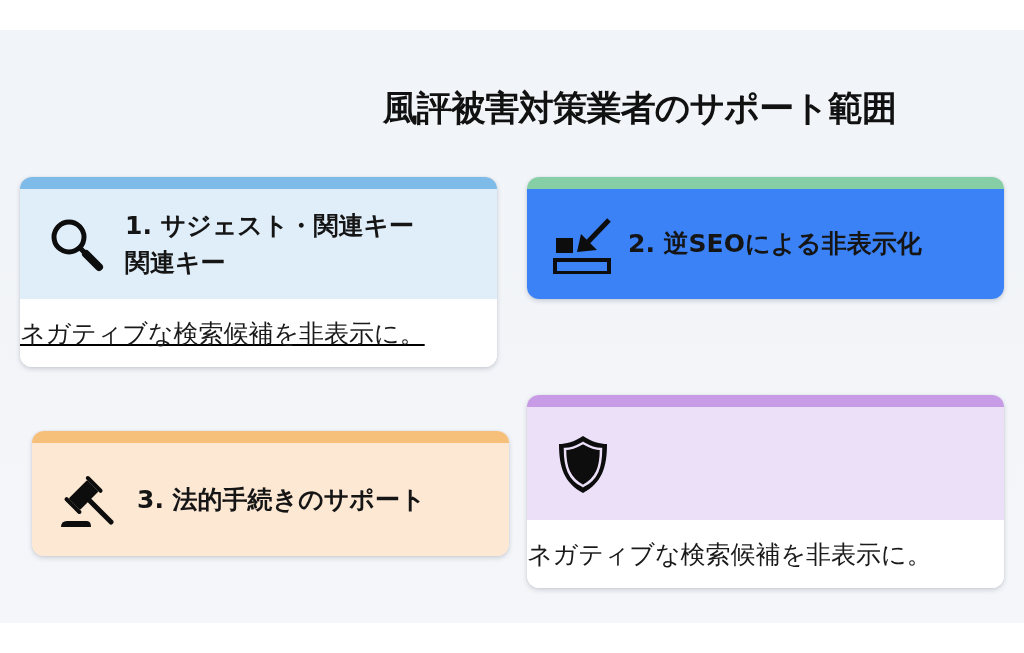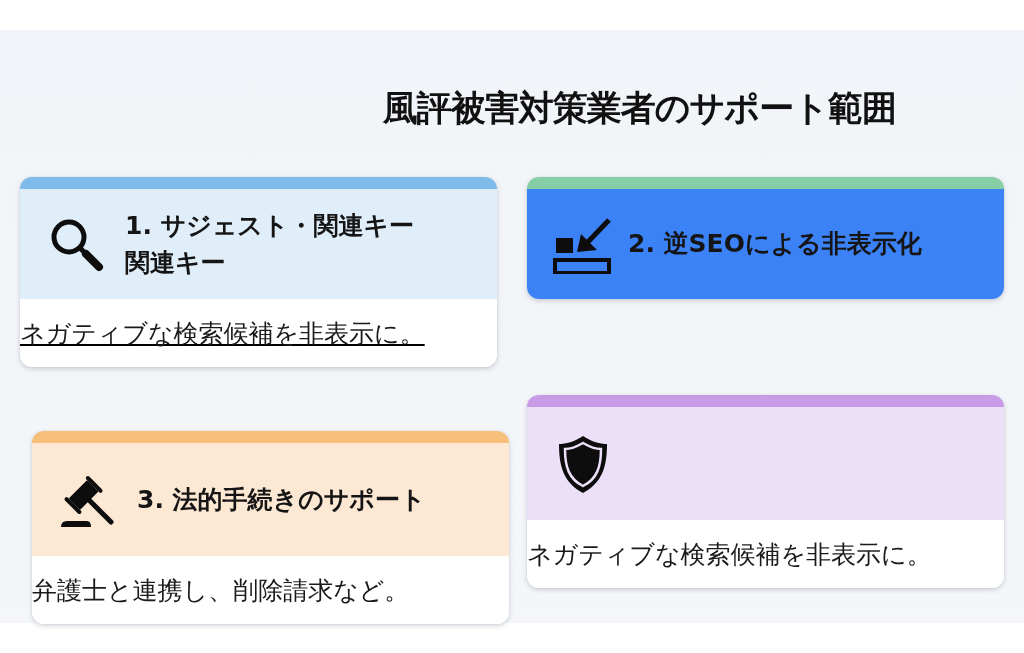--- a/index.html
+++ b/index.html
@@ -101,21 +101,20 @@
           <rect x="40" y="14" width="4" height="22" rx="2" fill="#0d0d0d"></rect>
         </g>
         <line x1="33" y1="32" x2="54" y2="53" stroke="#0d0d0d" stroke-width="5" stroke-linecap="round"></line>
         <path d="M4 58 Q4 52 10 52 L30 52 Q34 52 34 58 Z" fill="#0d0d0d"></path>
       </svg>
     </div>
     <div class="title">
       <div>3. 法的手続きのサポート</div>
     </div>
   </div>
-  <div class="body">弁護士と連携し、削除請求など。</div>
 </div>
 
 <div class="card" id="card-4">
   <div class="bar" style="background:#c79be6"></div>
   <div class="head" style="background:#ecdff8">
     <div class="icon">
       <svg width="54" height="62" viewBox="0 0 54 62">
         <path d="M27 3 C18 9 10 11 3 11 C3 34 8 50 27 60 C46 50 51 34 51 11 C44 11 36 9 27 3 Z" fill="#0d0d0d"></path>
         <path d="M27 10 C20 14 14 16 9 16 C9 34 13 46 27 53 C41 46 45 34 45 16 C40 16 34 14 27 10 Z" fill="none" stroke="#ecdff8" stroke-width="2.5"></path>
       </svg>

